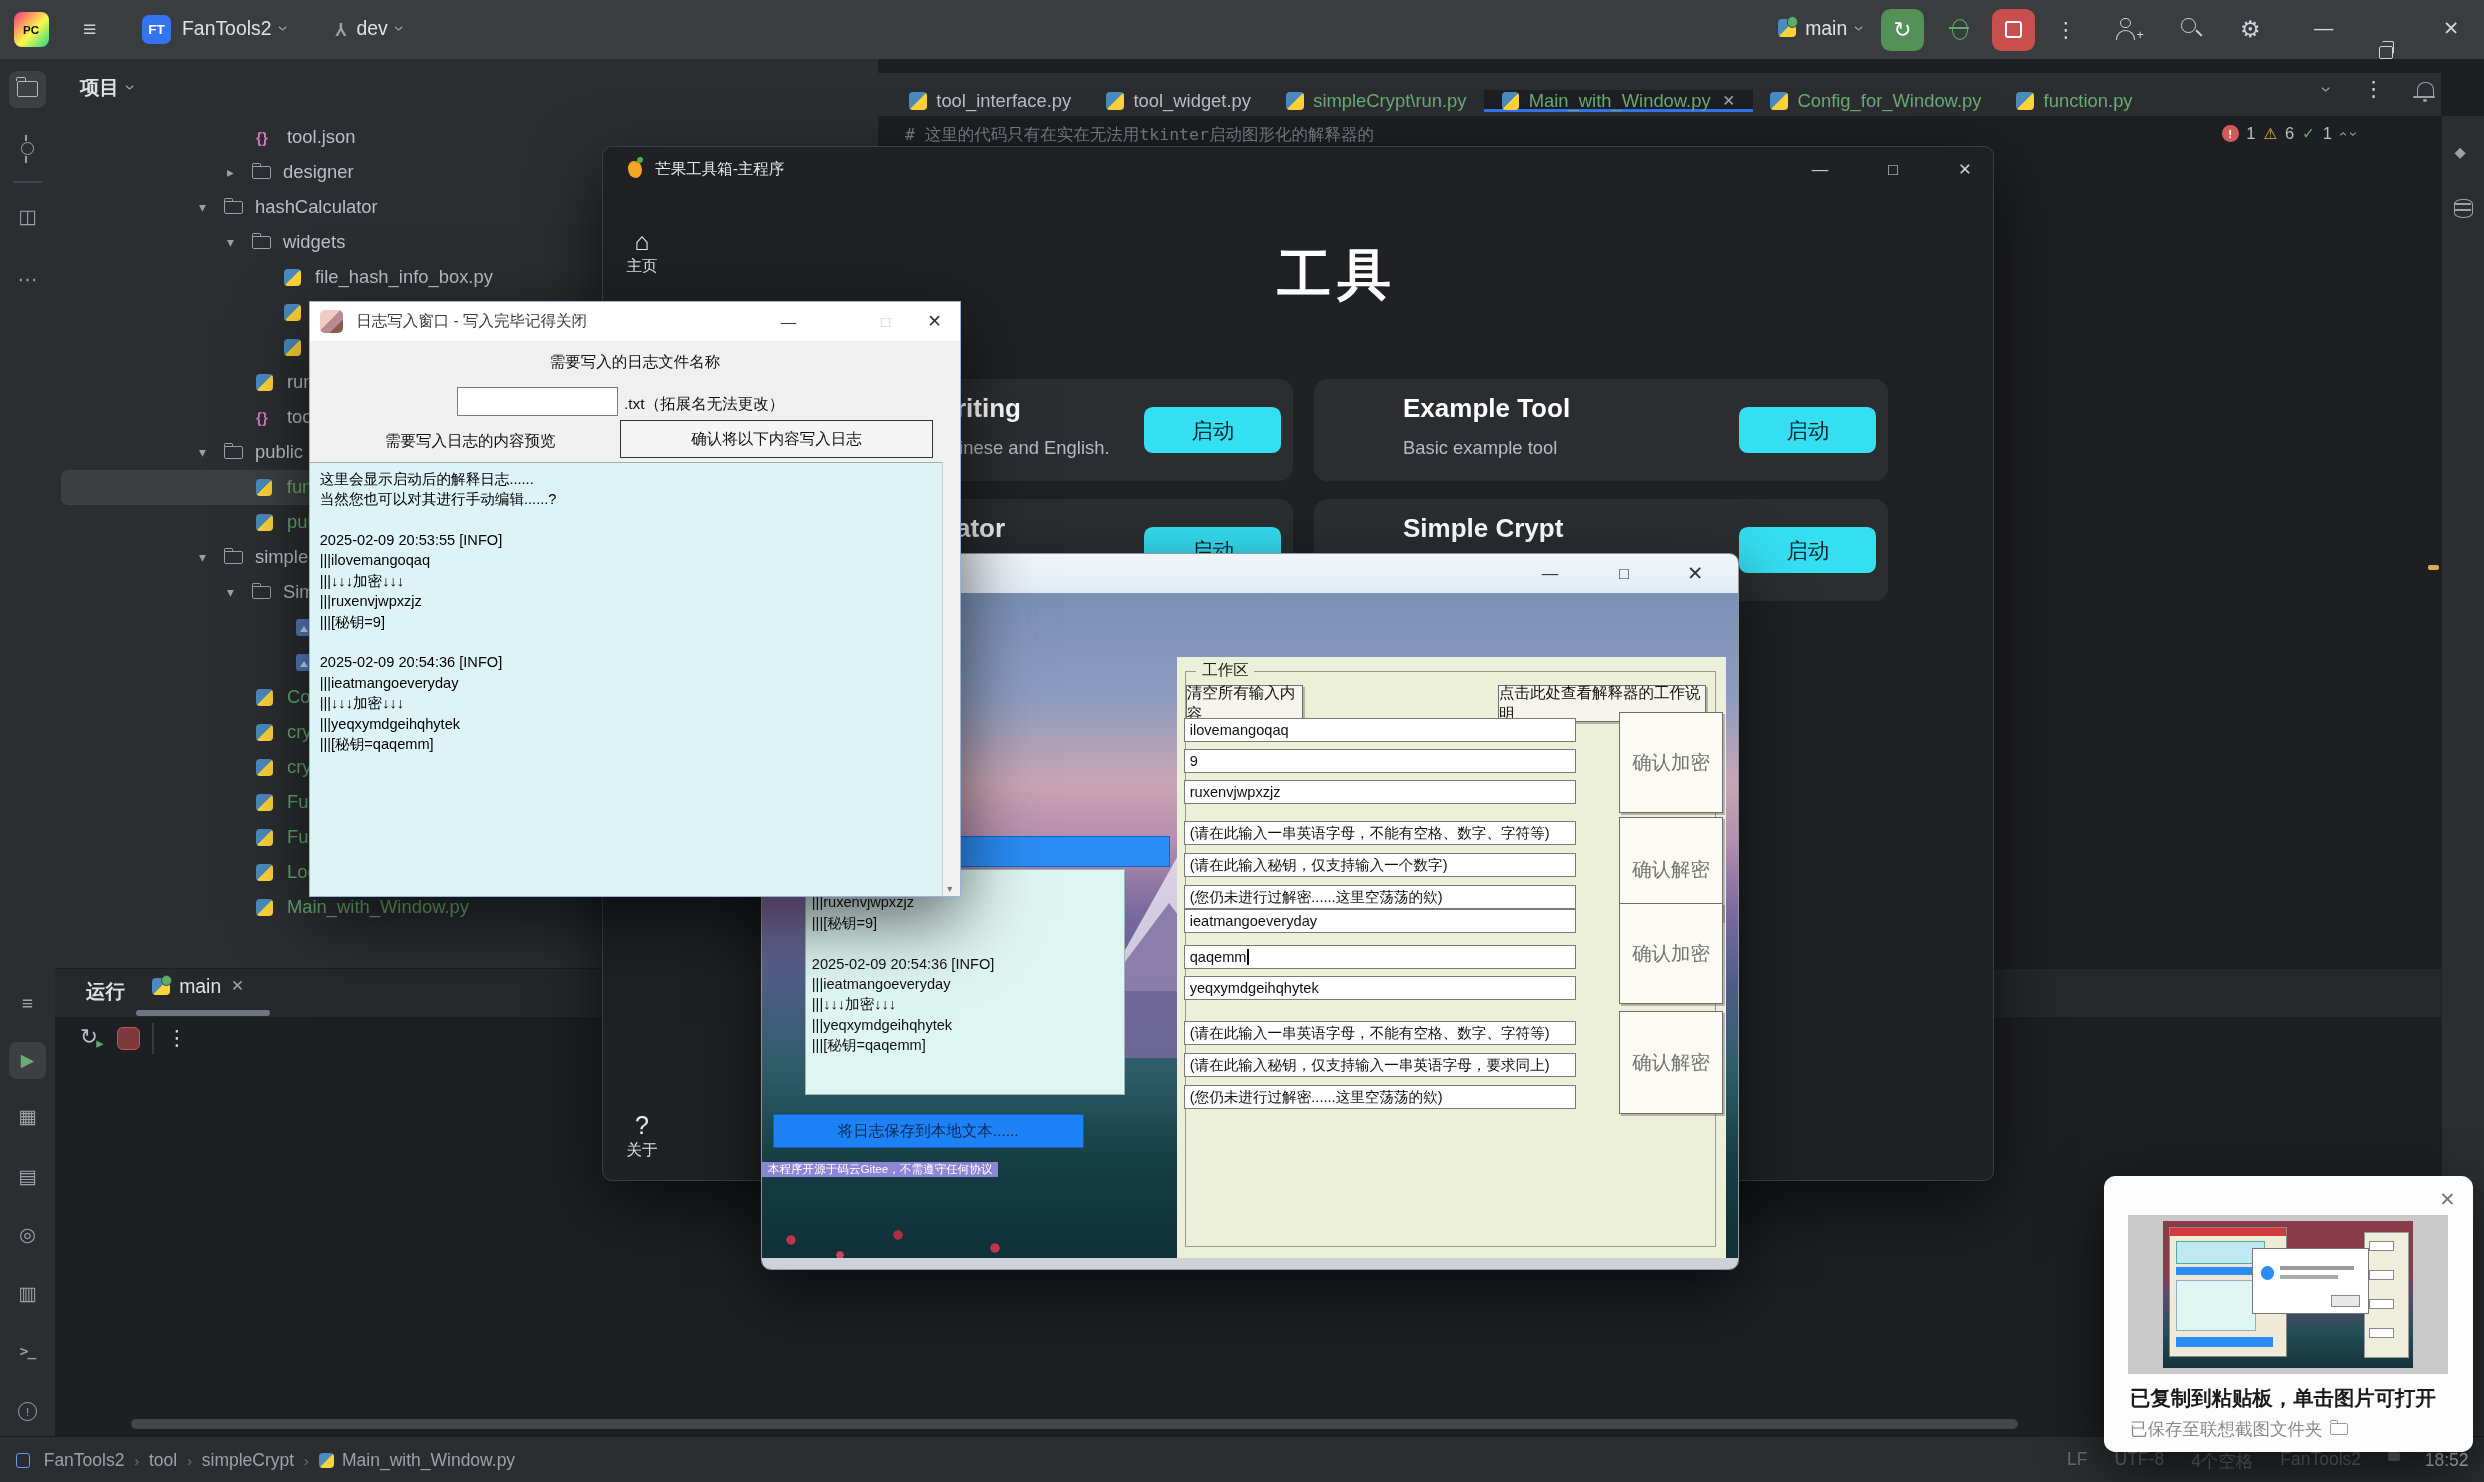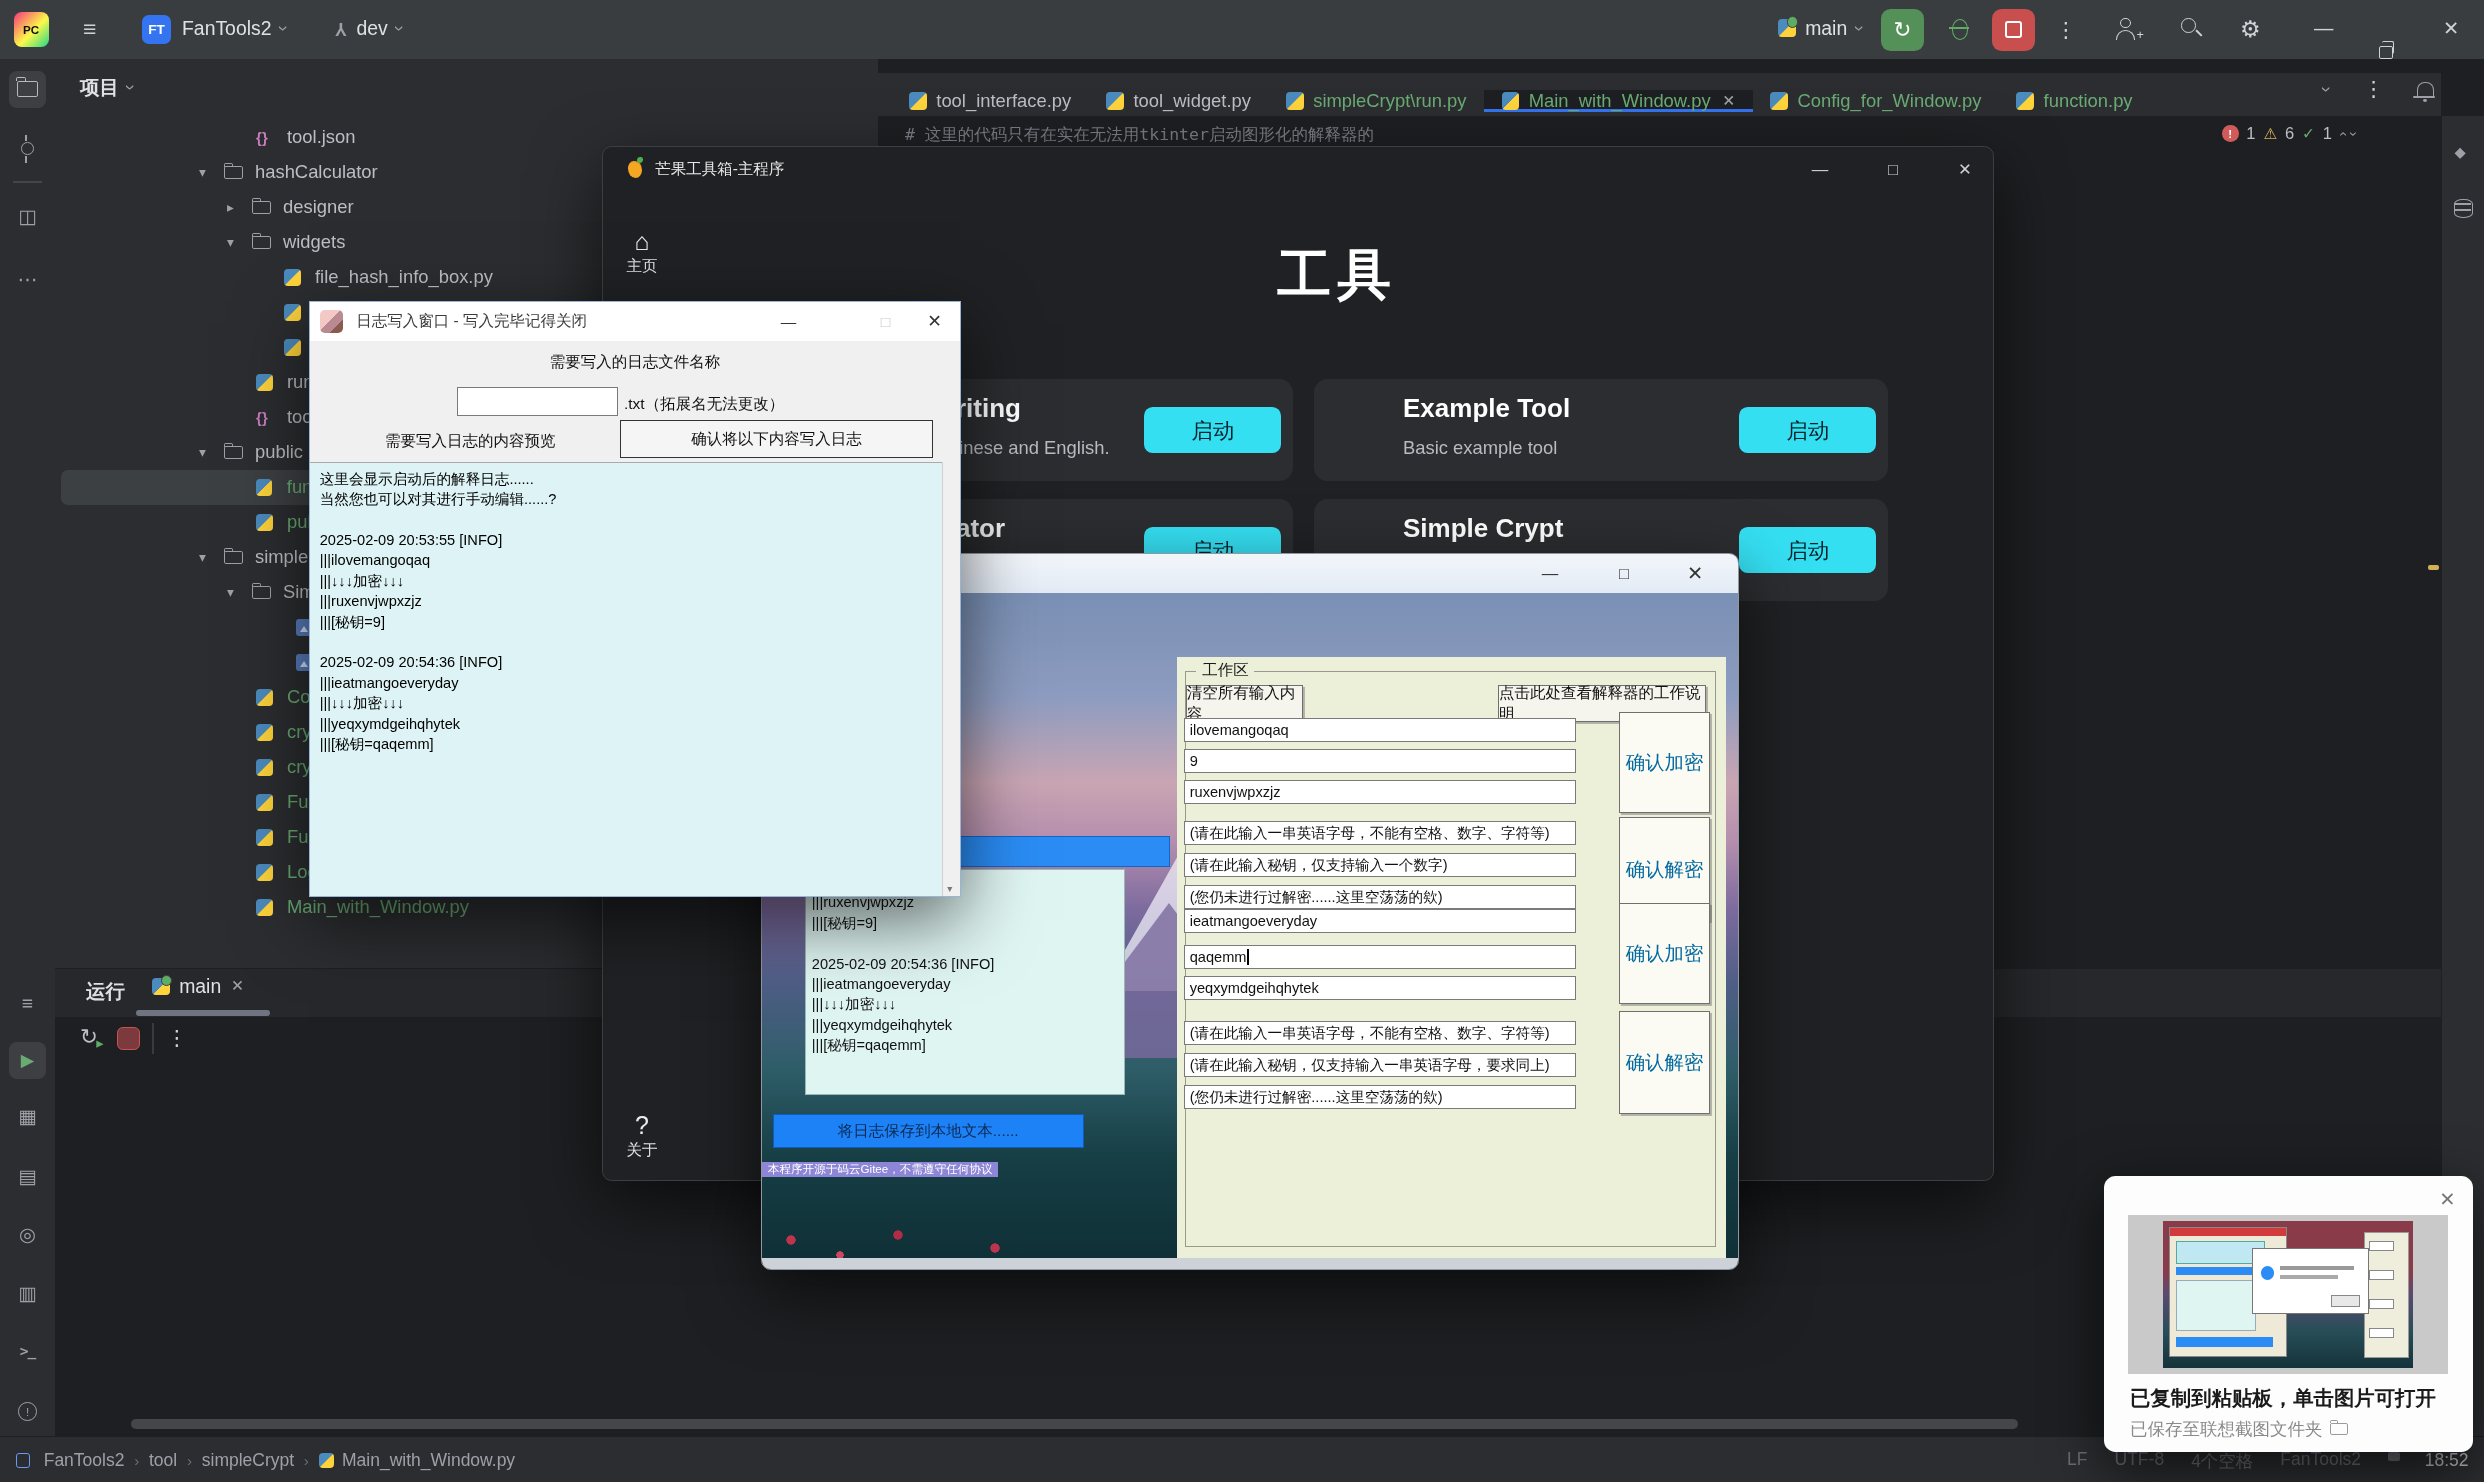--- a/index.html
+++ b/index.html
@@ -158,22 +158,22 @@
            color:#0b2b55;font-size:15.5px;display:flex;align-items:center;justify-content:center;}
   .gitee{position:absolute;left:0;top:608px;height:15px;background:#8d85d6;color:#fff;font-size:11.6px;display:flex;align-items:center;padding:0 5.8px;}
   .wspanel{position:absolute;left:415px;top:103px;width:549px;height:602px;background:#edf0d9;}
   .groupbox{position:absolute;left:7.8px;top:13.6px;right:9.7px;bottom:11.6px;border:1px solid #9a9a8a;}
   .grouplbl{position:absolute;left:19.4px;top:2.9px;background:#edf0d9;padding:0 5.8px;font-size:15.5px;color:#1a1a1a;}
   .wbtn95{position:absolute;background:#f5f5ed;border:1px solid #6f6f6f;box-shadow:1.9px 1.9px 0 rgba(60,60,60,.35);
           color:#111;font-size:15.5px;display:flex;align-items:center;justify-content:center;box-sizing:border-box;}
   .field{position:absolute;left:6.8px;width:392px;height:24px;background:#fff;border:1px solid #7a7a7a;box-sizing:border-box;
          font-size:14.6px;color:#111;display:flex;align-items:center;padding:0 4.9px;white-space:nowrap;overflow:hidden;}
   .caret{display:inline-block;width:1.9px;height:15.5px;background:#000;margin-left:1px;}
-  .vbtn{position:absolute;left:442px;width:91px;background:#fbfbf3;border:1px solid #6f6f6f;box-shadow:1.9px 1.9px 0 rgba(60,60,60,.35);
-        color:#0369a1;font-size:19.4px;display:flex;align-items:center;justify-content:center;box-sizing:border-box;}
+  .vbtn{position:absolute;left:442px;width:104px;background:#fbfbf3;border:1px solid #6f6f6f;box-shadow:1.9px 1.9px 0 rgba(60,60,60,.35);
+        color:#737373;font-size:19.4px;display:flex;align-items:center;justify-content:center;box-sizing:border-box;}
   .cbottom{position:absolute;left:0;bottom:0;width:100%;height:10.7px;background:#ccd2d8;}
   
   #logdlg{left:309px;top:301px;width:650px;height:594px;background:#f0f0f0;border:1px solid #98b5d8;z-index:30;}
   .dtitle{position:absolute;left:0;top:0;width:100%;height:39px;background:#fff;display:flex;align-items:center;color:#3c3c3c;font-size:15.5px;}
   .avatar{display:inline-block;width:23px;height:23px;border-radius:4.9px;background:linear-gradient(135deg,#f2c9c4 0 45%,#b98a92 45% 70%,#8a5a50 70% 100%);}
   .dwbtn{position:absolute;top:0;width:49px;height:39px;display:flex;align-items:center;justify-content:center;color:#333;font-size:15.5px;}
   .dlabel{position:absolute;font-size:15.5px;color:#111;}
   .dinput{position:absolute;left:147px;top:85px;width:161px;height:29px;background:#fff;border:1px solid #7a7a7a;box-sizing:border-box;}
   .dbtn{position:absolute;left:310px;top:118px;width:313px;height:38px;background:#f5f5f5;border:1px solid #333;box-sizing:border-box;
         font-size:15.5px;color:#111;display:flex;align-items:center;justify-content:center;}
@@ -271,29 +271,29 @@
   </div>
 
   <div id="ptree" class="abs">
     <div style="padding-top:3.9px;">
 
     <div class="trow" data-kind="json" data-ind="c" data-state="none" data-status="normal" data-sel="0">
 
         <span class="fic"></span>
         <span class="lbl">tool.json</span>
       </div>
+        <div class="trow" data-kind="folder" data-ind="b" data-state="closed" data-status="normal" data-sel="0">
+        <span class="arr"></span>
+        <span class="fic"></span>
+        <span class="lbl">designer</span>
+      </div>
         <div class="trow" data-kind="folder" data-ind="a" data-state="open" data-status="normal" data-sel="0">
         <span class="arr"></span>
         <span class="fic"></span>
         <span class="lbl">hashCalculator</span>
-      </div>
-        <div class="trow" data-kind="folder" data-ind="b" data-state="closed" data-status="normal" data-sel="0">
-        <span class="arr"></span>
-        <span class="fic"></span>
-        <span class="lbl">designer</span>
       </div>
         <div class="trow" data-kind="folder" data-ind="b" data-state="open" data-status="normal" data-sel="0">
         <span class="arr"></span>
         <span class="fic"></span>
         <span class="lbl">widgets</span>
       </div>
         <div class="trow" data-kind="py" data-ind="d" data-state="none" data-status="normal" data-sel="0">
 
         <span class="fic"></span>
         <span class="lbl">file_hash_info_box.py</span>

